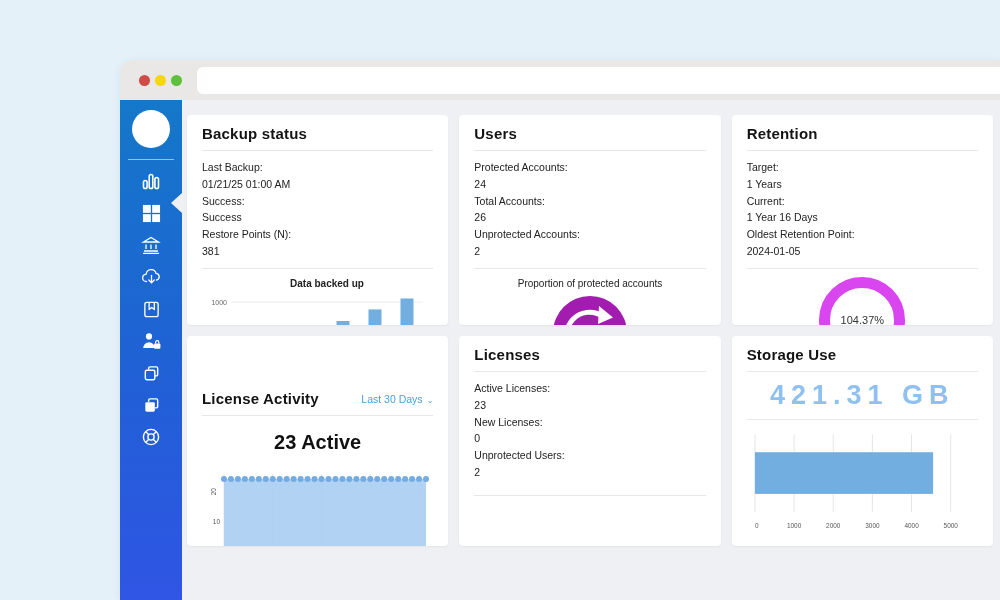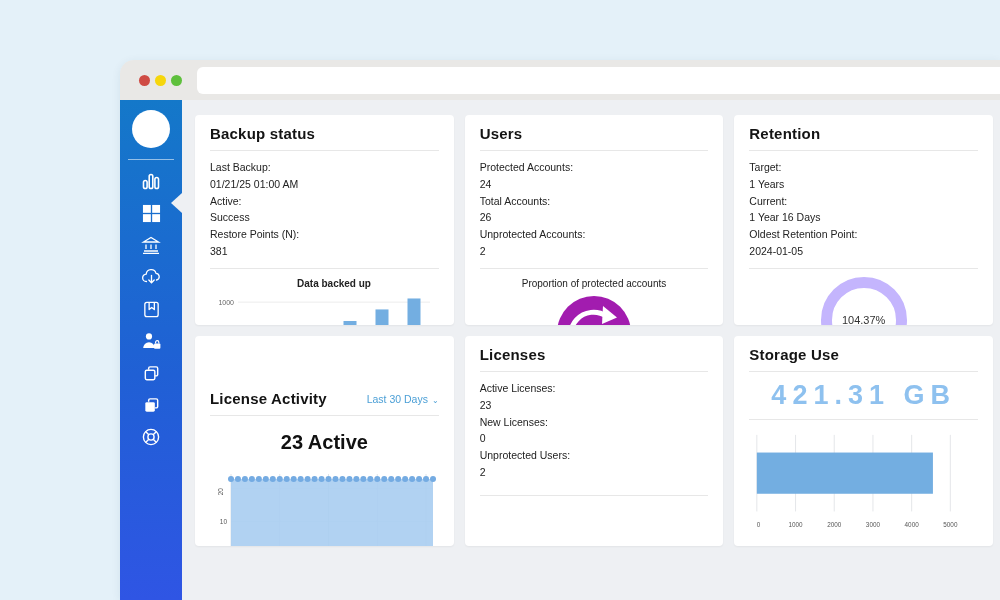--- a/index.html
+++ b/index.html
@@ -28,21 +28,21 @@
     background:linear-gradient(180deg,#1478c9 0%,#2060d5 55%,#2f55e4 100%);
     display:flex;flex-direction:column;align-items:center;position:relative;
   }
   .avatar{width:38px;height:38px;border-radius:50%;background:#ffffff;margin-top:10px;flex:0 0 auto;}
   .side-divider{width:46px;height:1px;background:rgba(255,255,255,.55);margin:11px 0 5px;}
   .nav{display:flex;flex-direction:column;align-items:center;}
   .nav-item{width:62px;height:32px;display:flex;align-items:center;justify-content:center;cursor:pointer;}
   .nav-item svg{display:block;}
   .content{
     flex:1;background:#eef0f3;position:relative;
-    padding:15px 7px 0 13px;min-width:0;
+    padding:15px 7px 0 5px;min-width:0;
   }
   .notch{
     position:absolute;left:-21px;top:93px;width:0;height:0;
     border:10px solid transparent;border-right:11px solid #eef0f3;
   }
   .grid{
     display:grid;grid-template-columns:1fr 1fr 1fr;grid-template-rows:210px 210px;
     gap:11px;
   }
   .card{
@@ -58,21 +58,21 @@
   .kv .k{flex:0 0 53%;}
   .kv .v{flex:1;}
   .caption{text-align:center;font-size:10px;color:#222;margin:9px 0 7px;}
   .circle-wrap{display:flex;justify-content:center;}
   .prog-circle{
     width:74px;height:74px;border-radius:50%;background:#a21caf;
     display:flex;align-items:center;justify-content:center;position:relative;
   }
   .prog-circle .pct{position:absolute;left:0;right:0;top:31px;text-align:center;font-size:12px;color:rgba(255,255,255,.92);}
   .ring{
-    width:64px;height:64px;border-radius:50%;border:11px solid #c4b5fd;background:#fff;
+    width:64px;height:64px;border-radius:50%;border:11px solid #d946ef;background:#fff;
     display:flex;align-items:center;justify-content:center;
     font-size:11px;color:#333;
   }
   .headline{font-size:20px;font-weight:bold;color:#111;text-align:center;margin:15px 0 10px;}
   .gb-headline{font-size:27px;color:#8ec1ef;text-align:center;letter-spacing:6px;margin:8px 0 6px;font-weight:bold;}
   .chart-box{display:flex;justify-content:center;}
 </style>
 </head>
 <body>
 
@@ -203,21 +203,21 @@
       <div class="grid">
 
         <div class="card">
           <div class="card-title">Backup status</div>
           <div class="divider"></div>
           <div class="kv">
             <span class="k">Last Backup:</span>
             <span class="v">01/21/25 01:00 AM</span>
           </div>
           <div class="kv">
-            <span class="k">Active:</span>
+            <span class="k">Success:</span>
             <span class="v">Success</span>
           </div>
           <div class="kv">
             <span class="k">Restore Points (N):</span>
             <span class="v">381</span>
           </div>
           <div class="divider"></div>
           <div class="chart-box">
               <svg width="227" height="120" viewBox="0 0 227 120">
                 <text x="123" y="10" font-size="10" fill="#222" text-anchor="middle" font-family="&quot;Liberation Sans&quot;,sans-serif" font-weight="bold">Data backed up</text>

